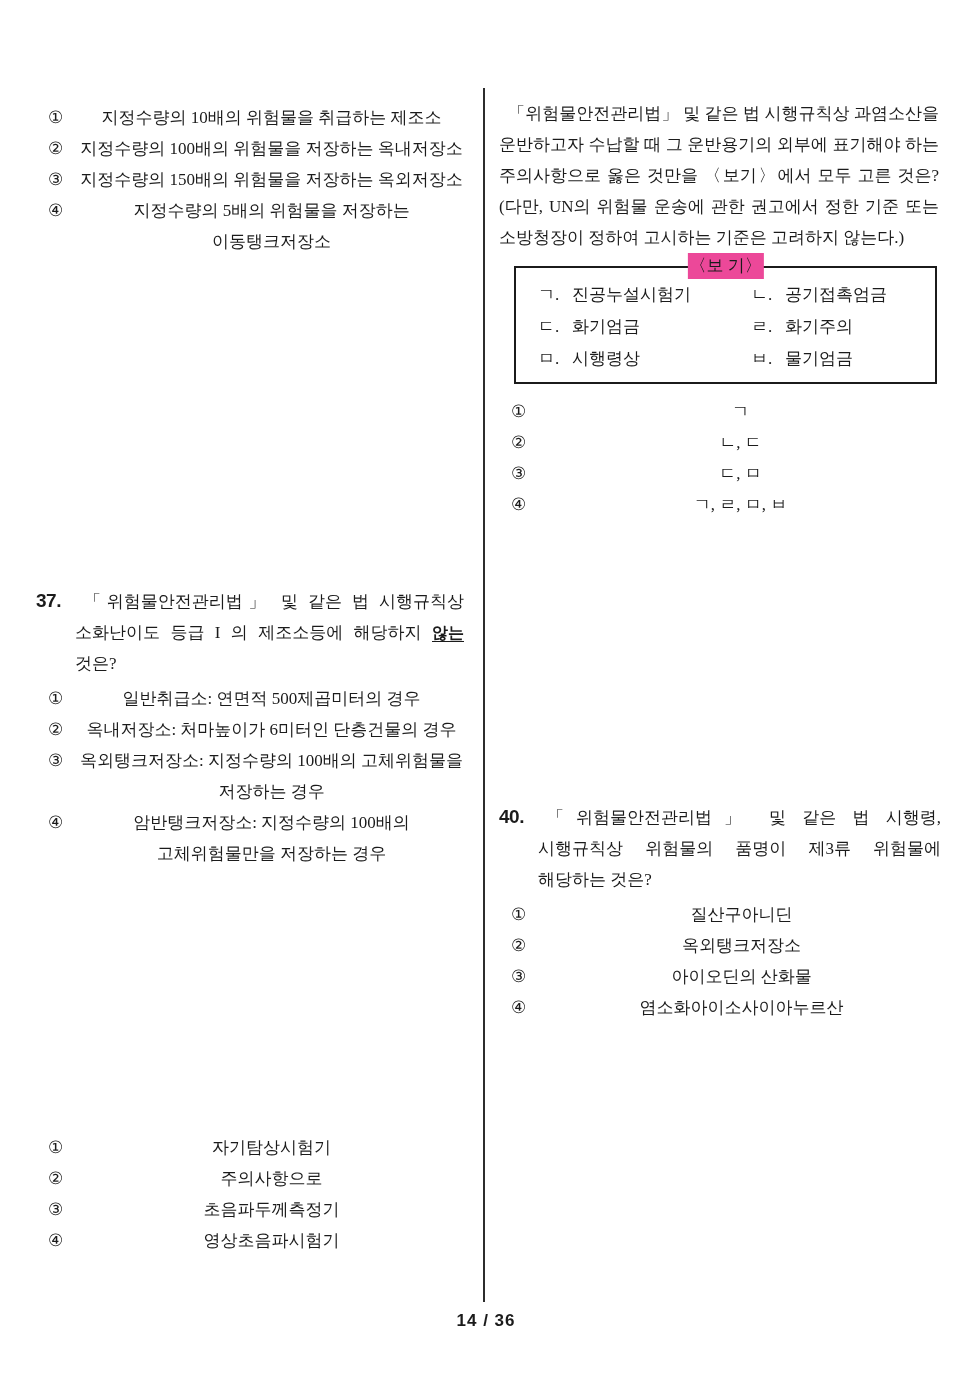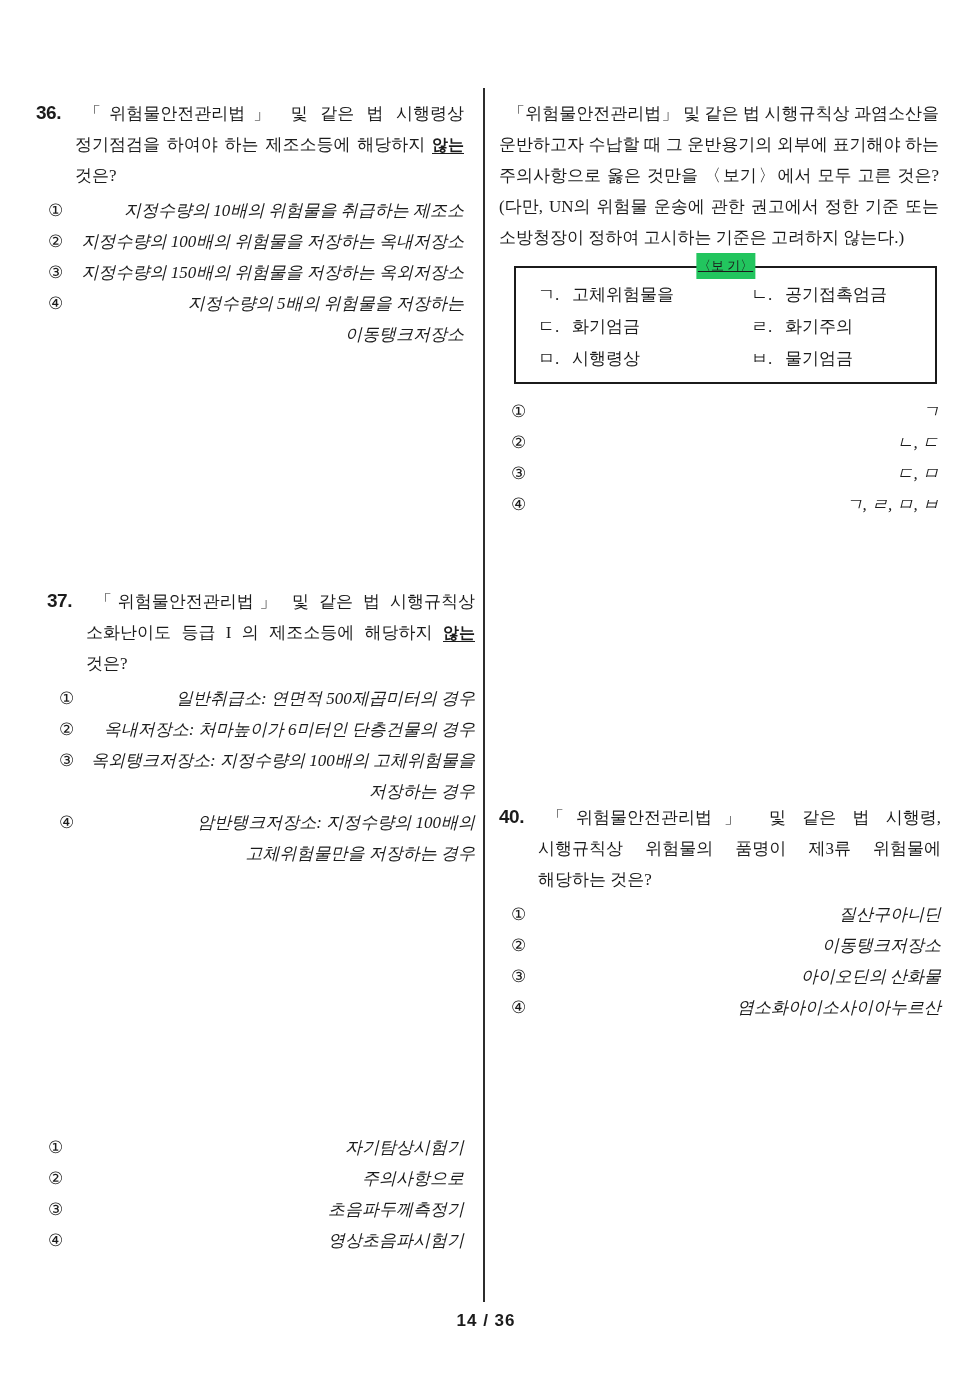--- a/index.html
+++ b/index.html
@@ -6,21 +6,21 @@
   body {
     width: 972px; height: 1376px;
     background: #ffffff;
     position: relative;
     font-family: "Liberation Serif", "DejaVu Serif", serif;
     color: #1b1b1b;
     overflow: hidden;
   }
   .question { position: absolute; font-size: 17px; }
   #q36 { left: 36px;  top: 98px;   width: 428px; }
-  #q37 { left: 36px;  top: 586px;  width: 428px; margin-left: 11px; }
+  #q37 { left: 36px;  top: 586px;  width: 428px; }
   #q38 { left: 36px;  top: 1128px; width: 428px; }
   #q39 { left: 499px; top: 98px;   width: 440px; }
   #q40 { left: 499px; top: 802px;  width: 442px; }
 
   .stem { display: flex; line-height: 31px; }
   .q-num {
     flex: 0 0 auto; width: 39px;
     font-family: "Liberation Sans", "DejaVu Sans", sans-serif;
     font-weight: 700; font-size: 19px; line-height: 30px;
     letter-spacing: -0.5px;
@@ -32,36 +32,35 @@
   .stem-emph {
     font-family: "Liberation Sans", "DejaVu Sans", sans-serif;
     font-weight: 700; font-size: 16px;
     text-decoration: underline;
     text-underline-offset: 3px;
   }
 
   .choices { margin: 4px 0 0 12px; }
   .choice { display: flex; line-height: 31px; }
   .choice-marker { flex: 0 0 auto; width: 31px; }
-  .choice-text { flex: 1; text-align: right; word-break: keep-all; font-style: italic; }
+  .choice-text { flex: 1; text-align: center; word-break: keep-all; }
 
   .bogi-box {
     position: relative;
     margin: 13px 2px 12px 15px;
     border: 2px solid #1b1b1b;
     padding: 11px 8px 7px 22px;
   }
   .bogi-title {
     position: absolute; top: -15px; left: 50%;
     transform: translateX(-50%);
-    background: #22c55e;
+    background: #ec4899;
     padding: 0 2px;
-    font-size: 13px; line-height: 26px;
+    font-size: 17px; line-height: 26px;
     white-space: nowrap;
-    text-decoration: underline;
   }
   .bogi-grid {
     display: grid;
     grid-template-columns: 213px auto;
     line-height: 32px;
   }
   .bogi-item { display: flex; }
   .bogi-marker { flex: 0 0 auto; width: 34px; }
 
   .column-divider {
@@ -76,24 +75,20 @@
     text-align: center;
     font-family: "Liberation Sans", "DejaVu Sans", sans-serif;
     font-weight: 700; font-size: 17px;
     letter-spacing: 1px;
   }
 </style>
 </head>
 <body>
 
 <div class="question" id="q36">
-  <div class="stem">
-    <span class="q-num">36.</span>
-    <span class="stem-text"><span>「위험물안전관리법」 및 같은 법 시행령상 정기점검을 하여야 하는 제조소등에 해당하지 </span><span class="stem-emph">않는</span><span> 것은?</span></span>
-  </div>
   <div class="choices">
     <div class="choice">
         <span class="choice-marker">①</span>
         <span class="choice-text">지정수량의 10배의 위험물을 취급하는 제조소</span>
       </div>
     <div class="choice">
         <span class="choice-marker">②</span>
         <span class="choice-text">지정수량의 100배의 위험물을 저장하는 옥내저장소</span>
       </div>
     <div class="choice">
@@ -155,21 +150,21 @@
 
 <div class="question" id="q39">
   <div class="stem">
     <span class="stem-text"><span>「위험물안전관리법」 및 같은 법 시행규칙상 과염소산을 운반하고자 수납할 때 그 운반용기의 외부에 표기해야 하는 주의사항으로 옳은 것만을 〈보기〉에서 모두 고른 것은? (다만, UN의 위험물 운송에 관한 권고에서 정한 기준 또는 소방청장이 정하여 고시하는 기준은 고려하지 않는다.)</span><span class="stem-emph"></span><span></span></span>
   </div>
   <div class="bogi-box">
     <div class="bogi-title">〈보 기〉</div>
     <div class="bogi-grid">
       <div class="bogi-item">
           <span class="bogi-marker">ㄱ.</span>
-          <span>고체위험물을</span>
+          <span>진공누설시험기</span>
         </div>
       <div class="bogi-item">
           <span class="bogi-marker">ㄴ.</span>
           <span>공기접촉엄금</span>
         </div>
       <div class="bogi-item">
           <span class="bogi-marker">ㄷ.</span>
           <span>화기엄금</span>
         </div>
       <div class="bogi-item">
@@ -211,21 +206,21 @@
     <span class="q-num">40.</span>
     <span class="stem-text"><span>「위험물안전관리법」 및 같은 법 시행령, 시행규칙상 위험물의 품명이 제3류 위험물에 해당하는 것은?</span><span class="stem-emph"></span><span></span></span>
   </div>
   <div class="choices">
     <div class="choice">
         <span class="choice-marker">①</span>
         <span class="choice-text">질산구아니딘</span>
       </div>
     <div class="choice">
         <span class="choice-marker">②</span>
-        <span class="choice-text">이동탱크저장소</span>
+        <span class="choice-text">옥외탱크저장소</span>
       </div>
     <div class="choice">
         <span class="choice-marker">③</span>
         <span class="choice-text">아이오딘의 산화물</span>
       </div>
     <div class="choice">
         <span class="choice-marker">④</span>
         <span class="choice-text">염소화아이소사이아누르산</span>
       </div>
   </div>

